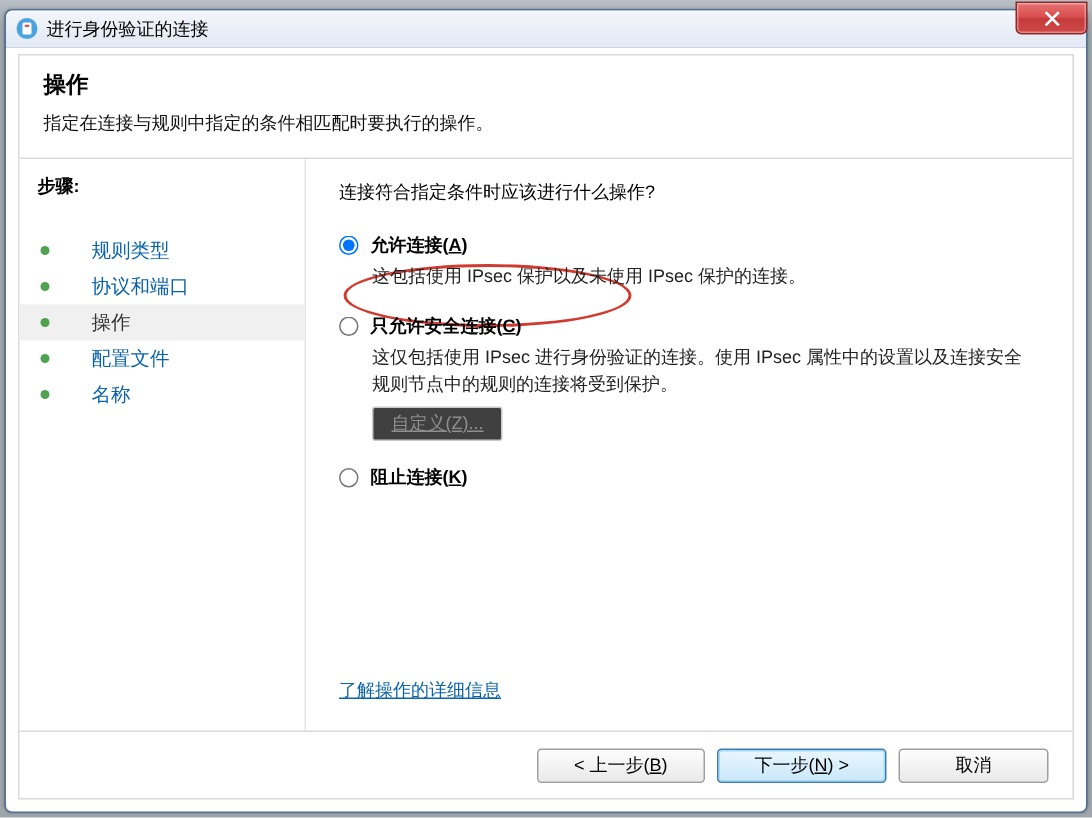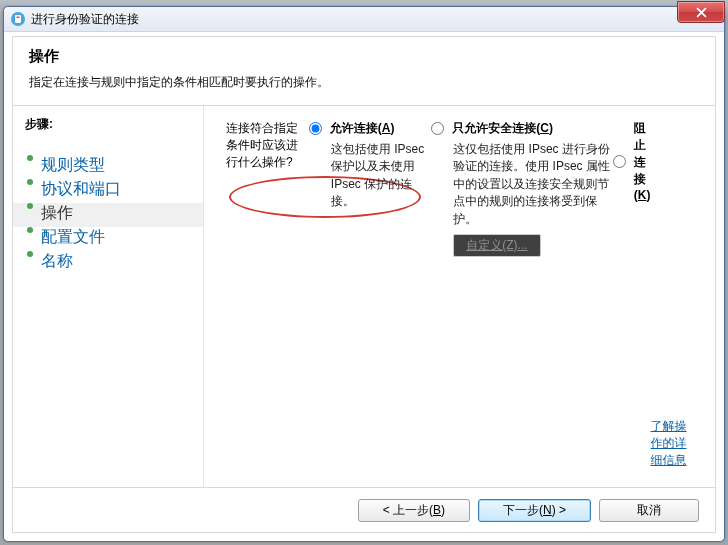--- a/index.html
+++ b/index.html
@@ -11,26 +11,26 @@
   .titlebar .title{font-size:12px;color:#000;}
   .close-btn{position:absolute;right:-1px;top:-6px;width:46px;height:20px;border:1px solid #8b2b2b;border-radius:0 0 4px 4px;background:linear-gradient(#e57373 0%,#d94c4c 48%,#c53b3b 52%,#cf4848 100%);display:flex;align-items:center;justify-content:center;box-shadow:inset 0 0 0 1px rgba(255,255,255,.35);cursor:pointer;}
   .close-btn svg{width:11px;height:11px;}
   .body{position:absolute;left:8px;top:29px;right:8px;bottom:8px;background:#fff;border:1px solid #d9d9d9;display:flex;flex-direction:column;}
   .header-block{padding:10px 16px 14px 16px;border-bottom:1px solid #d9d9d9;}
   .header-block h1{margin:0 0 8px 0;font:700 15px "Microsoft YaHei",sans-serif;}
   .header-block .sub{font-size:12px;color:#111;}
   .main{flex:1;display:flex;overflow:hidden;}
   .steps{width:178px;background:#fff;border-right:1px solid #e6e6e6;padding:10px 0 0 12px;}
   .steps-title{font-weight:700;font-size:12px;margin-bottom:22px;}
-  .step{display:flex;align-items:flex-start;height:24px;font-size:16px;color:#0a63a8;cursor:pointer;padding-left:2px;}
+  .step{display:flex;align-items:center;height:24px;font-size:13px;color:#0a63a8;cursor:pointer;padding-left:2px;gap:20px;}
   .step.current{background:#f0f0f0;color:#333;margin-left:-12px;padding-left:14px;margin-right:0;}
   .step .bullet{width:6px;height:6px;border-radius:50%;background:#4fa24f;margin-right:8px;flex:none;}
   .step.current .bullet{background:#4fa24f;}
   .step span.lbl{}
-  .content{flex:1;padding:14px 22px 10px 22px;position:relative;display:flex;flex-direction:row;}
+  .content{flex:1;padding:14px 22px 10px 22px;position:relative;display:flex;flex-direction:column;justify-content:flex-end;}
   .prompt{font-size:12px;margin-bottom:18px;}
   .opt{margin-bottom:16px;}
   .opt .row{display:flex;align-items:center;}
   .opt input[type=radio]{margin:0 8px 0 0;}
   .opt .optlabel{font-size:12px;}
   .opt .desc{margin:4px 0 0 22px;font-size:12px;color:#222;line-height:1.45;max-width:440px;}
   .disabled-btn{margin:6px 0 0 22px;height:23px;border:1px solid #c9c9c9;background:#404040;color:#8f8f8f;font-size:12px;padding:0 12px;border-radius:2px;text-decoration:underline;}
   .annot{position:absolute;left:216px;top:139px;width:188px;height:38px;border:2px solid #d13a2f;border-radius:50%;pointer-events:none;}
   .learn{margin-top:auto;margin-bottom:8px;}
   .learn a{color:#0a63a8;text-decoration:underline;font-size:12px;cursor:pointer;}

